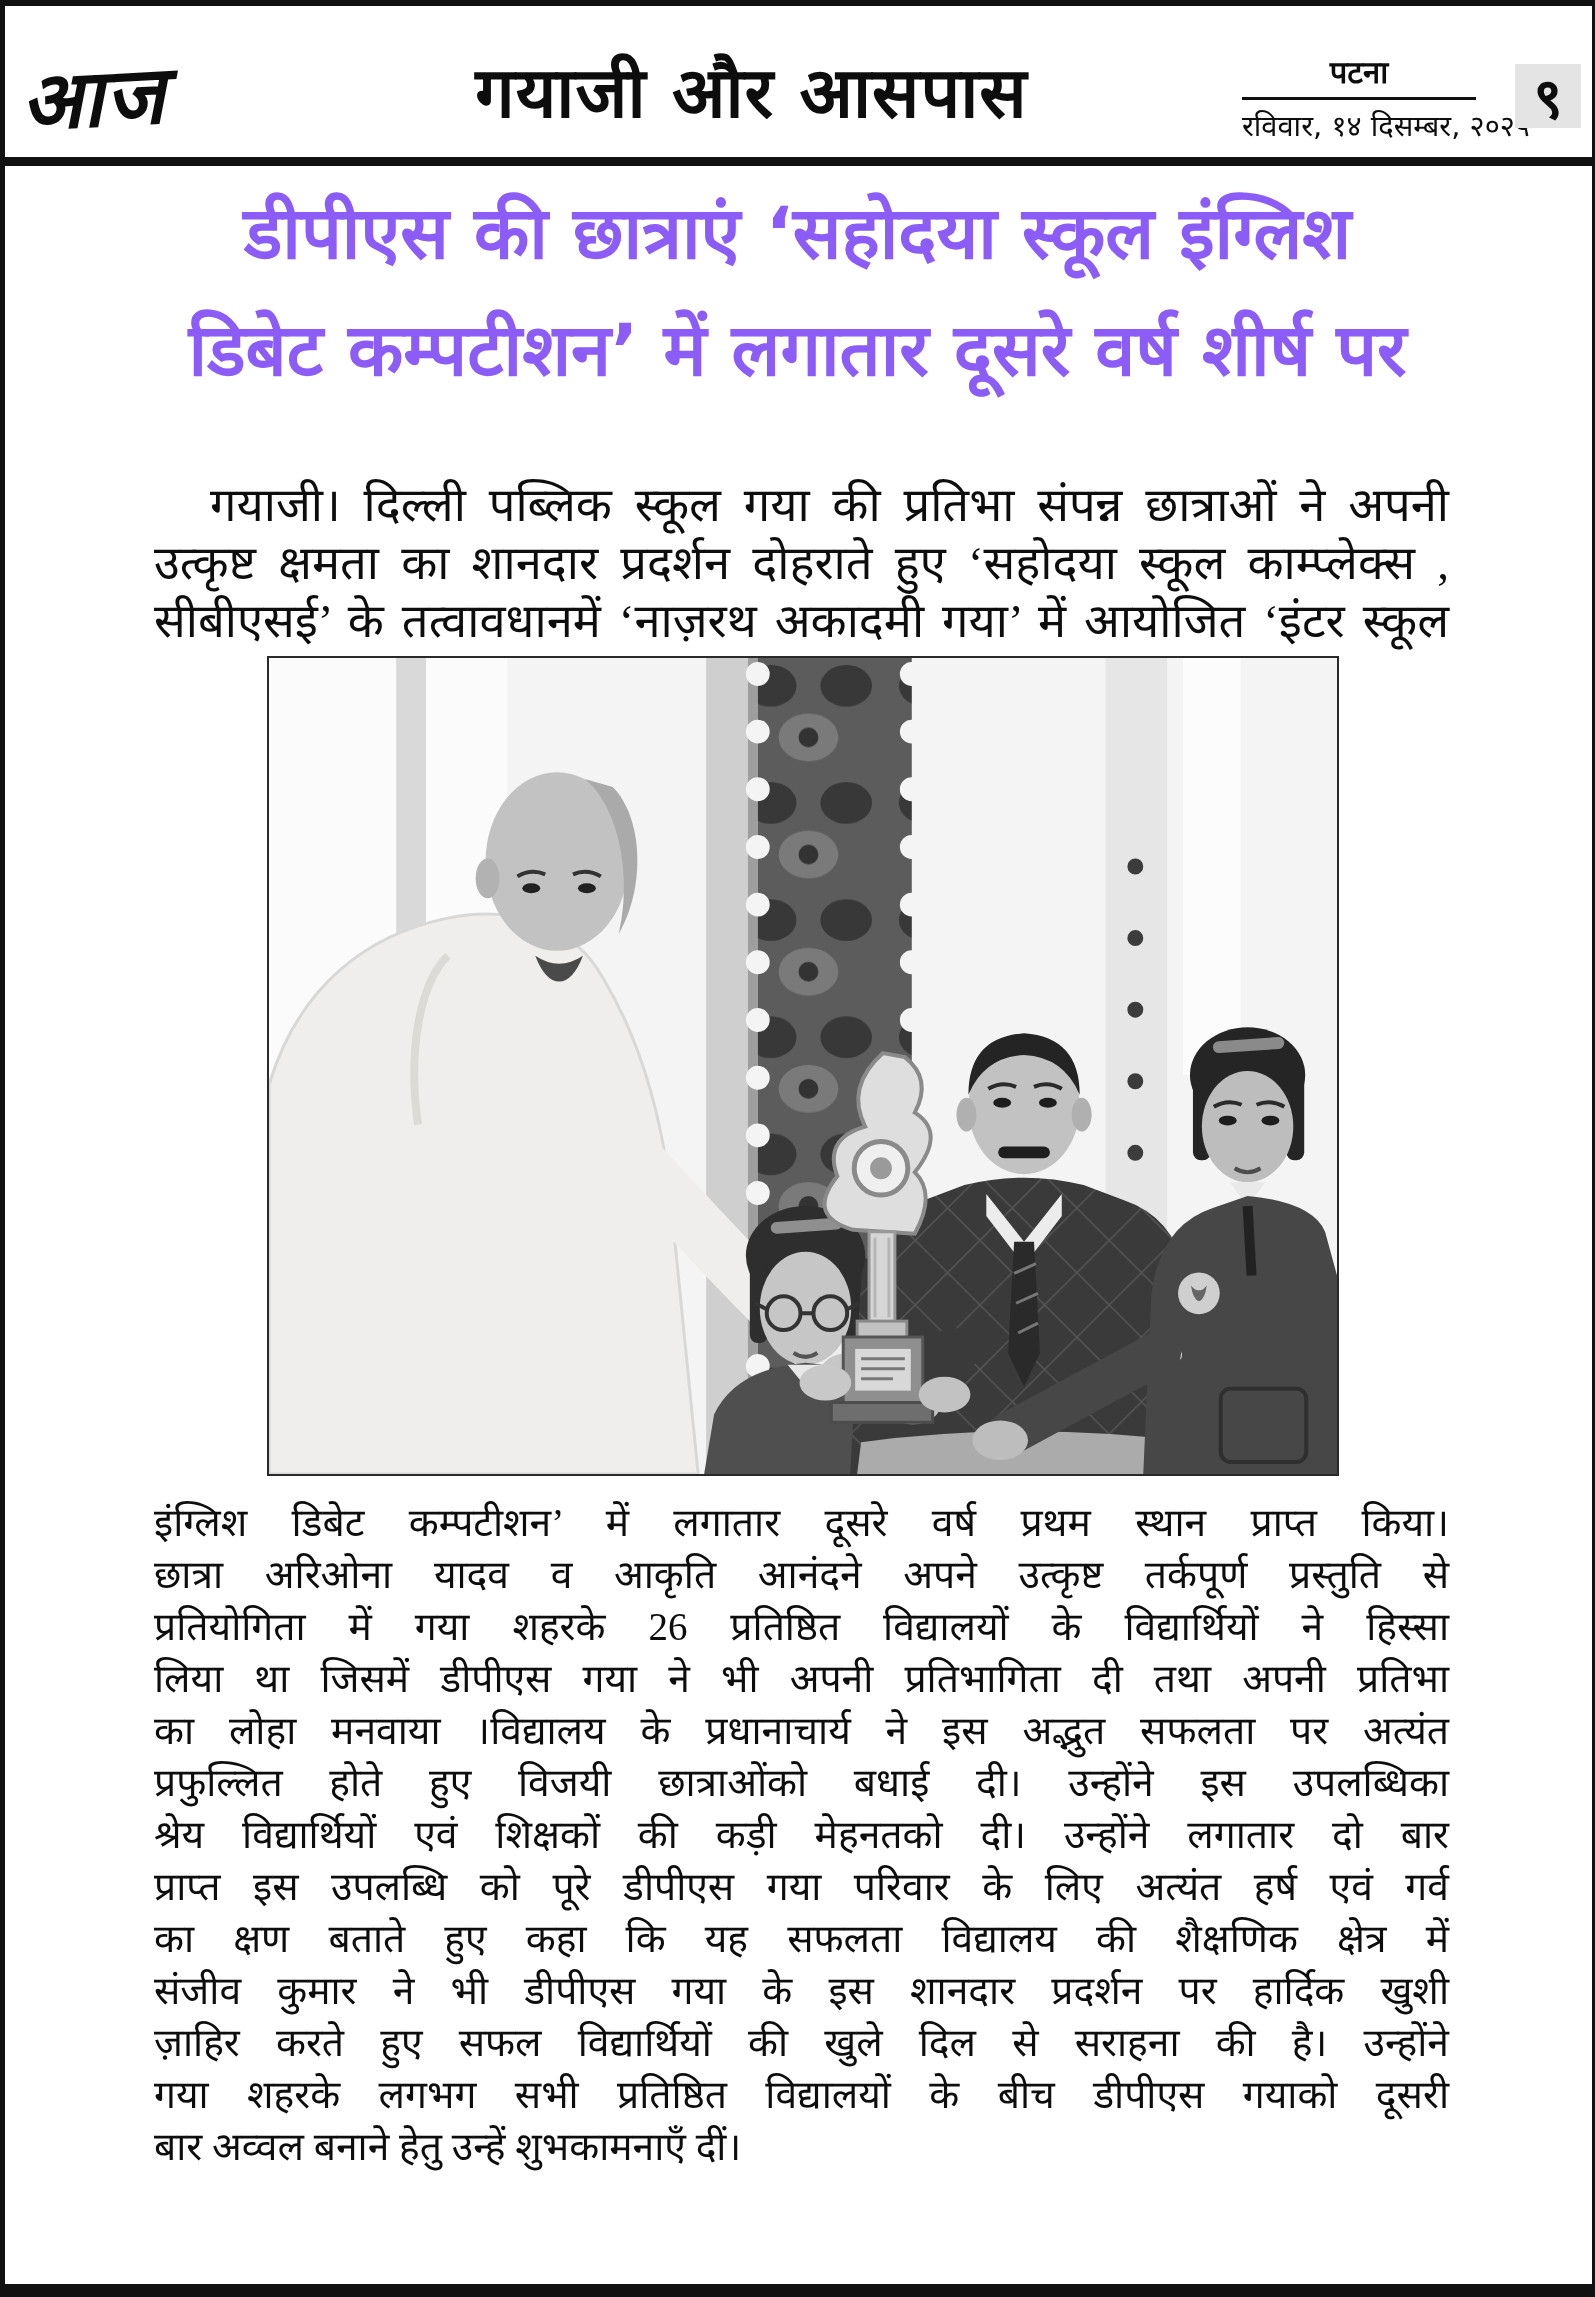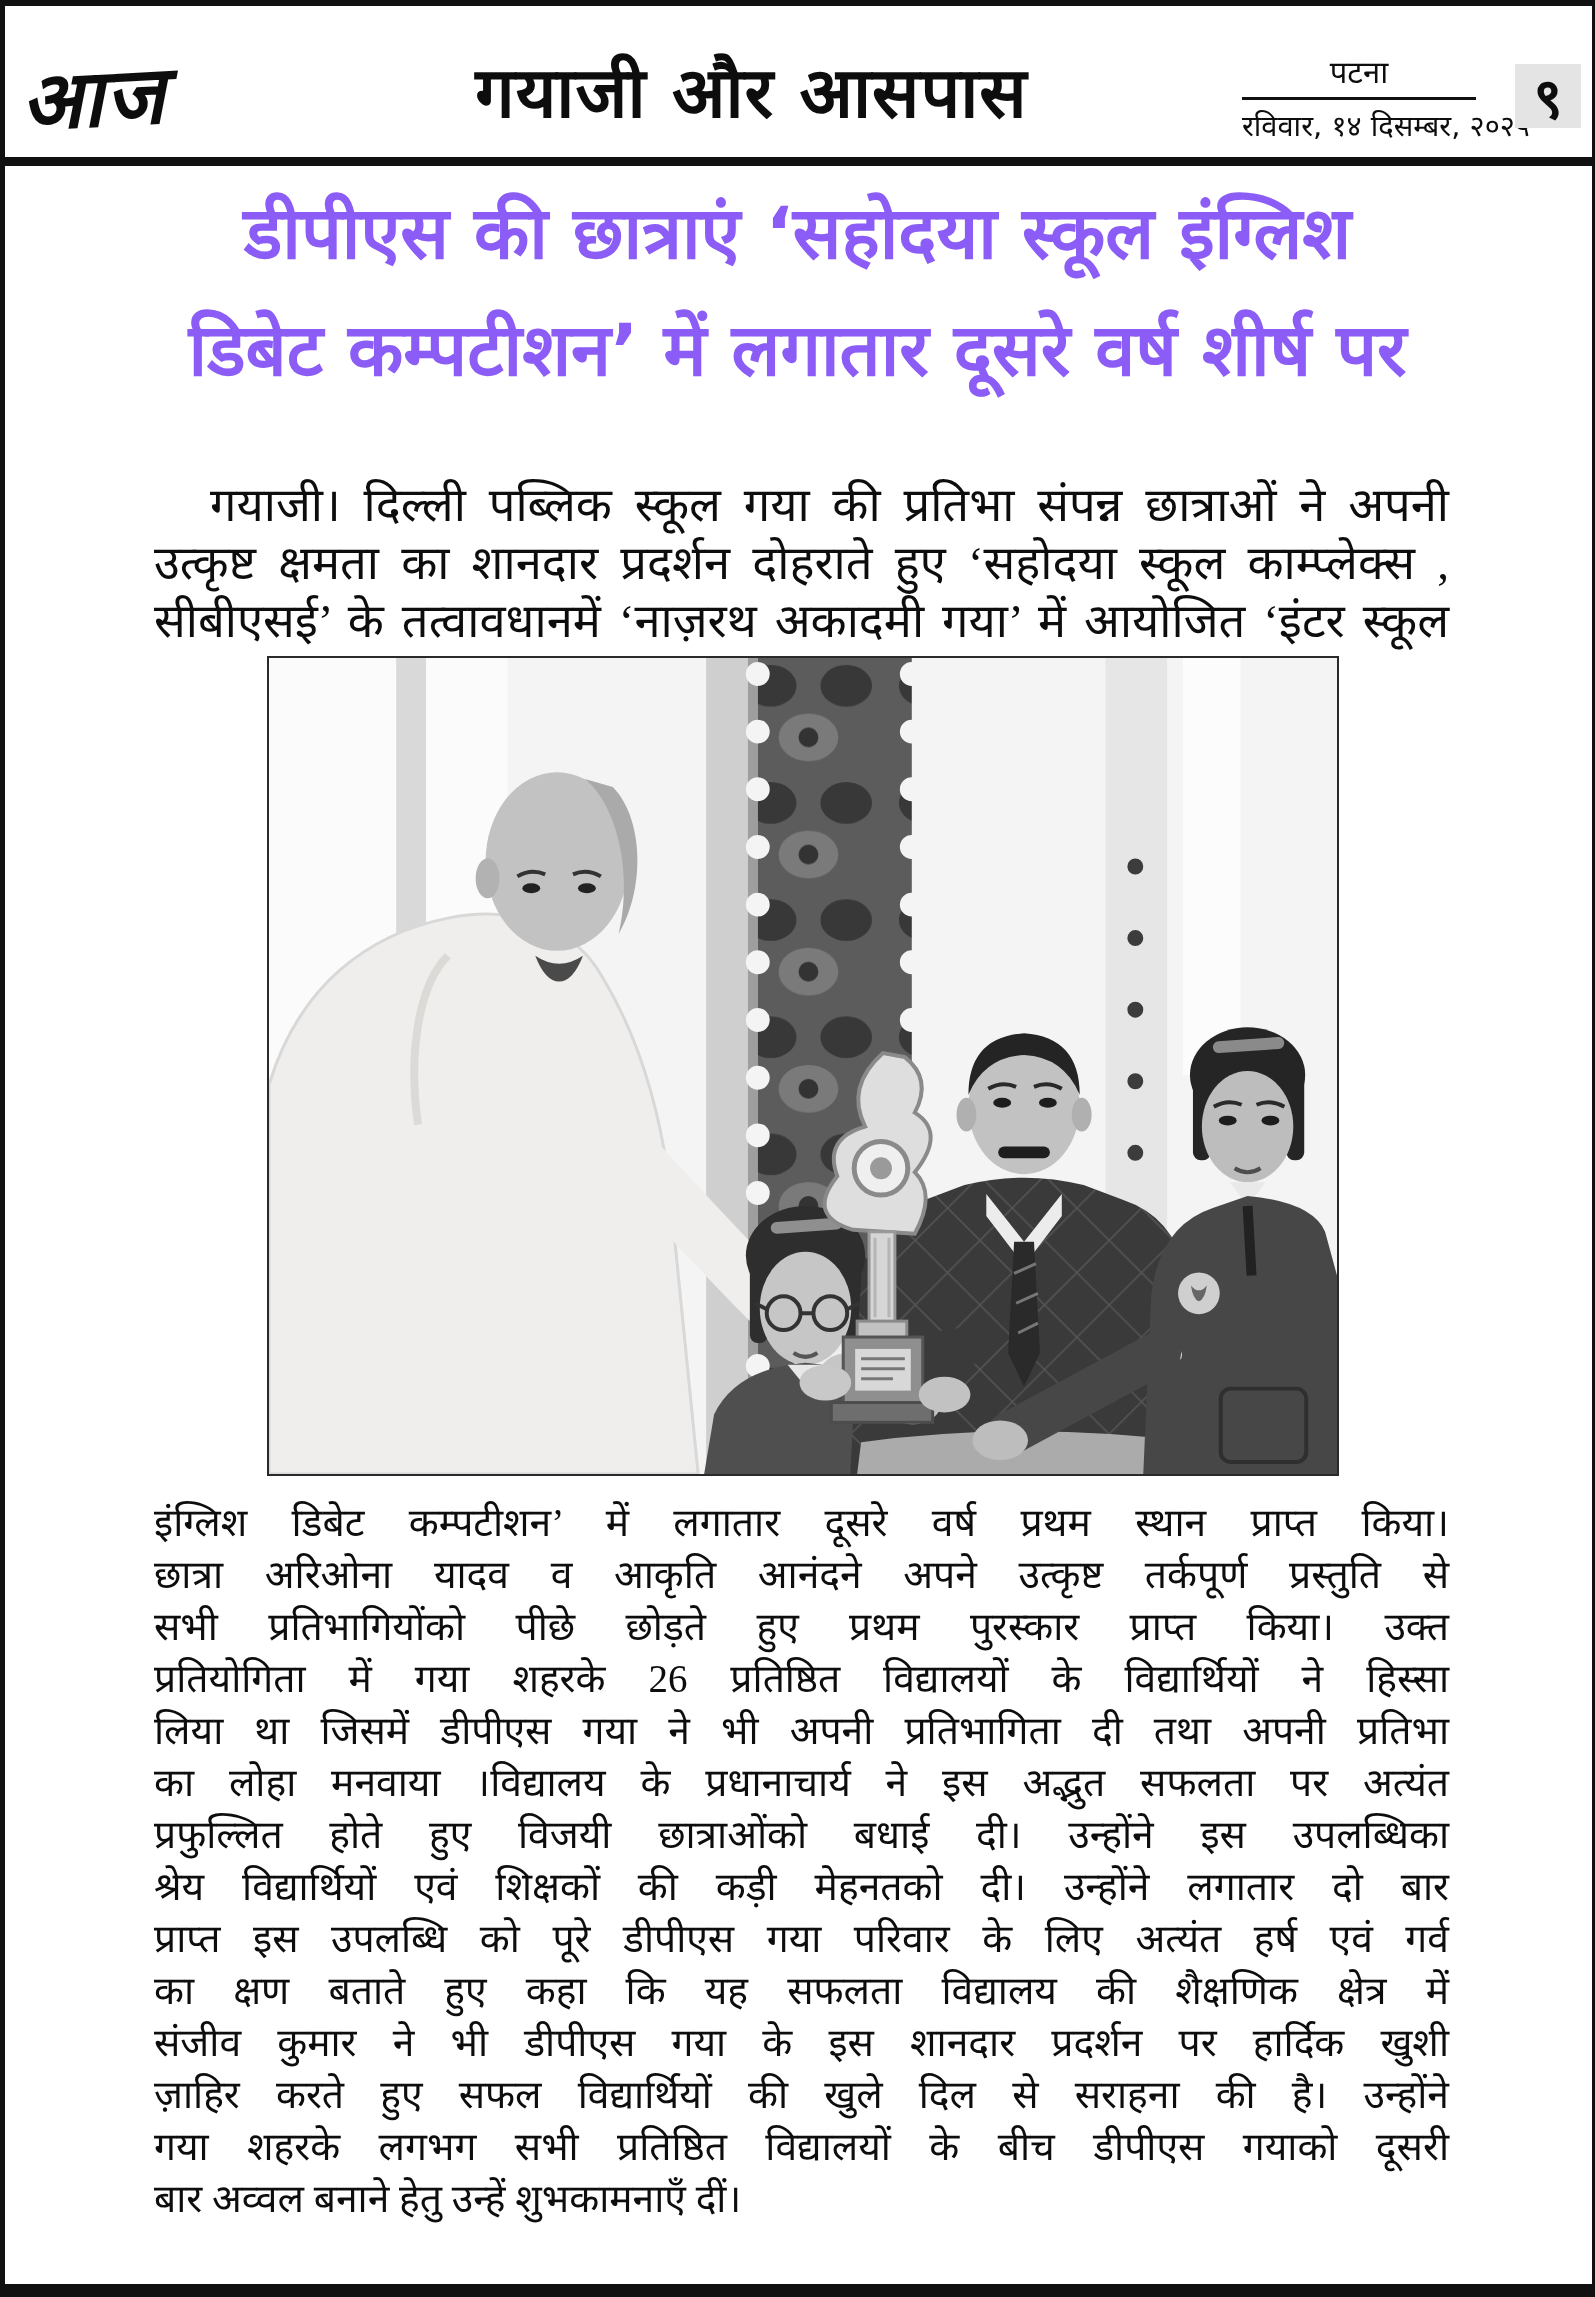--- a/index.html
+++ b/index.html
@@ -29,21 +29,21 @@
     text-align:center;
     font-family:"DejaVu Sans", sans-serif;
     font-weight:700;font-size:70px;line-height:1.3;
     letter-spacing:1px;
   }
   .dateline{
     position:absolute;left:1237px;top:48px;width:234px;text-align:center;
     font-family:"DejaVu Sans", sans-serif;
   }
   .dateline .city{
-    font-size:31px;font-weight:400;line-height:1.2;
+    font-size:31px;font-weight:700;line-height:1.2;
     border-bottom:3px solid #111;padding-bottom:6px;
   }
   .dateline .date{font-size:29px;margin-top:5px;white-space:nowrap;}
   .page-number-box{
     position:absolute;left:1510px;top:58px;width:66px;height:64px;
     background:#e4e4e4;
     display:flex;align-items:center;justify-content:center;
     font-family:"DejaVu Sans", sans-serif;
     font-weight:900;font-size:56px;
   }
@@ -218,21 +218,20 @@
         <rect x="566" y="750" width="102" height="20" fill="#6e6e6e" stroke="#4c4c4c" stroke-width="3"></rect>
         <ellipse cx="560" cy="730" rx="26" ry="18" fill="#c8c8c8"></ellipse>
         <ellipse cx="680" cy="742" rx="26" ry="18" fill="#c2c2c2"></ellipse>
       </g>
     </svg>
   </div>
 
   <div class="bodytext">
     <div class="jline">इंग्लिश डिबेट कम्पटीशन’ में लगातार दूसरे वर्ष प्रथम स्थान प्राप्त किया।</div>
     <div class="jline">छात्रा अरिओना यादव व आकृति आनंदने अपने उत्कृष्ट तर्कपूर्ण प्रस्तुति से</div>
-    <div class="jline">सभी प्रतिभागियोंको पीछे छोड़ते हुए प्रथम पुरस्कार प्राप्त किया। उक्त</div>
     <div class="jline">प्रतियोगिता में गया शहरके 26 प्रतिष्ठित विद्यालयों के विद्यार्थियों ने हिस्सा</div>
     <div class="jline">लिया था जिसमें डीपीएस गया ने भी अपनी प्रतिभागिता दी तथा अपनी प्रतिभा</div>
     <div class="jline">का लोहा मनवाया ।विद्यालय के प्रधानाचार्य ने इस अद्भुत सफलता पर अत्यंत</div>
     <div class="jline">प्रफुल्लित होते हुए विजयी छात्राओंको बधाई दी। उन्होंने इस उपलब्धिका</div>
     <div class="jline">श्रेय विद्यार्थियों एवं शिक्षकों की कड़ी मेहनतको दी। उन्होंने लगातार दो बार</div>
     <div class="jline">प्राप्त इस उपलब्धि को पूरे डीपीएस गया परिवार के लिए अत्यंत हर्ष एवं गर्व</div>
     <div class="jline">का क्षण बताते हुए कहा कि यह सफलता विद्यालय की शैक्षणिक क्षेत्र में</div>
     <div class="jline">संजीव कुमार ने भी डीपीएस गया के इस शानदार प्रदर्शन पर हार्दिक खुशी</div>
     <div class="jline">ज़ाहिर करते हुए सफल विद्यार्थियों की खुले दिल से सराहना की है। उन्होंने</div>
     <div class="jline">गया शहरके लगभग सभी प्रतिष्ठित विद्यालयों के बीच डीपीएस गयाको दूसरी</div>

